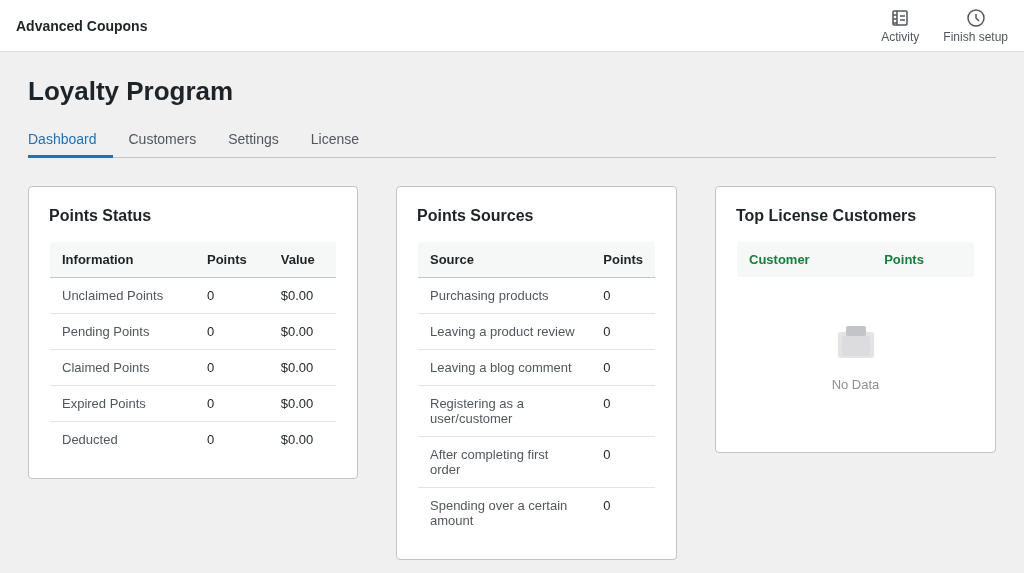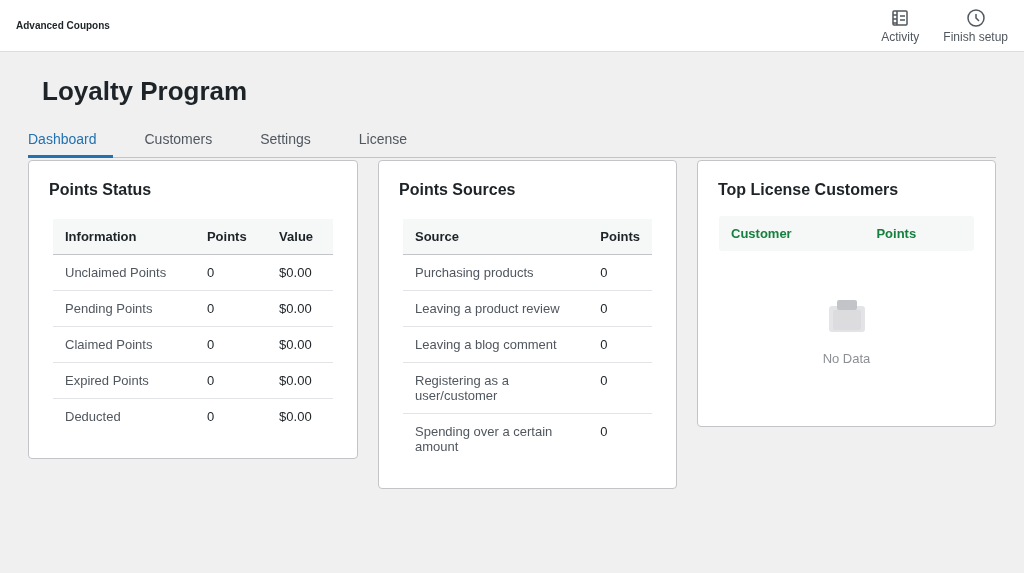--- a/index.html
+++ b/index.html
@@ -9,21 +9,21 @@
     .top-nav {
       background: #fff;
       border-bottom: 1px solid #ddd;
       height: 52px;
       display: flex;
       align-items: center;
       justify-content: space-between;
       padding: 0 16px;
     }
     .top-nav-logo {
-      font-size: 10px;
+      font-size: 14px;
       font-weight: 600;
       color: #1d2327;
       text-align: right;
     }
     .top-nav-actions {
       display: flex;
       gap: 24px;
     }
     .nav-action-item {
       display: flex;
@@ -43,29 +43,28 @@
     .main-content {
       padding: 24px 28px;
       background: #f0f0f1;
       min-height: calc(100vh - 52px);
     }
     .page-title {
       font-size: 26px;
       font-weight: 700;
       color: #1d2327;
       margin-bottom: 16px;
-      margin-left: 14px;
     }
 
     
     .tabs {
       display: flex;
-      gap: 16px;
+      gap: 0;
       border-bottom: 1px solid #c3c4c7;
-      margin-bottom: 2px;
+      margin-bottom: 28px;
     }
     .tab-item {
       padding: 8px 16px;
       cursor: pointer;
       color: #50575e;
       font-size: 14px;
       border-bottom: 3px solid transparent;
       margin-bottom: -1px;
     }
     .tab-item.active {
@@ -74,21 +73,21 @@
       font-weight: 500;
     }
     .tab-item:first-child {
       padding-left: 0;
     }
 
     
     .dashboard-grid {
       display: grid;
       grid-template-columns: 330px 1fr 1fr;
-      gap: 20px;
+      gap: 38px;
       align-items: start;
     }
 
     
     .card {
       background: #fff;
       border: 1px solid #c3c4c7;
       border-radius: 4px;
       padding: 20px;
     }
@@ -96,21 +95,21 @@
       font-size: 16px;
       font-weight: 600;
       color: #1d2327;
       margin-bottom: 16px;
     }
 
     
     .data-table {
       width: 100%;
       border-collapse: collapse;
-      border: 4px solid #b91c1c;
+      border: 1px solid #b91c1c;
       border-radius: 4px;
       overflow: hidden;
     }
     .data-table th {
       background: #f6f7f7;
       padding: 10px 12px;
       text-align: left;
       font-weight: 600;
       font-size: 13px;
       border-bottom: 1px solid #c3c4c7;
@@ -259,20 +258,24 @@
             <tr>
     <td>Leaving a product review</td>
     <td class="num">0</td>
   </tr>
             <tr>
     <td>Leaving a blog comment</td>
     <td class="num">0</td>
   </tr>
             <tr>
     <td>Registering as a user/customer</td>
+    <td class="num">0</td>
+  </tr>
+            <tr>
+    <td>After completing first order</td>
     <td class="num">0</td>
   </tr>
             <tr>
     <td>Spending over a certain amount</td>
     <td class="num">0</td>
   </tr>
           </tbody>
       </table>
     </div>
 

